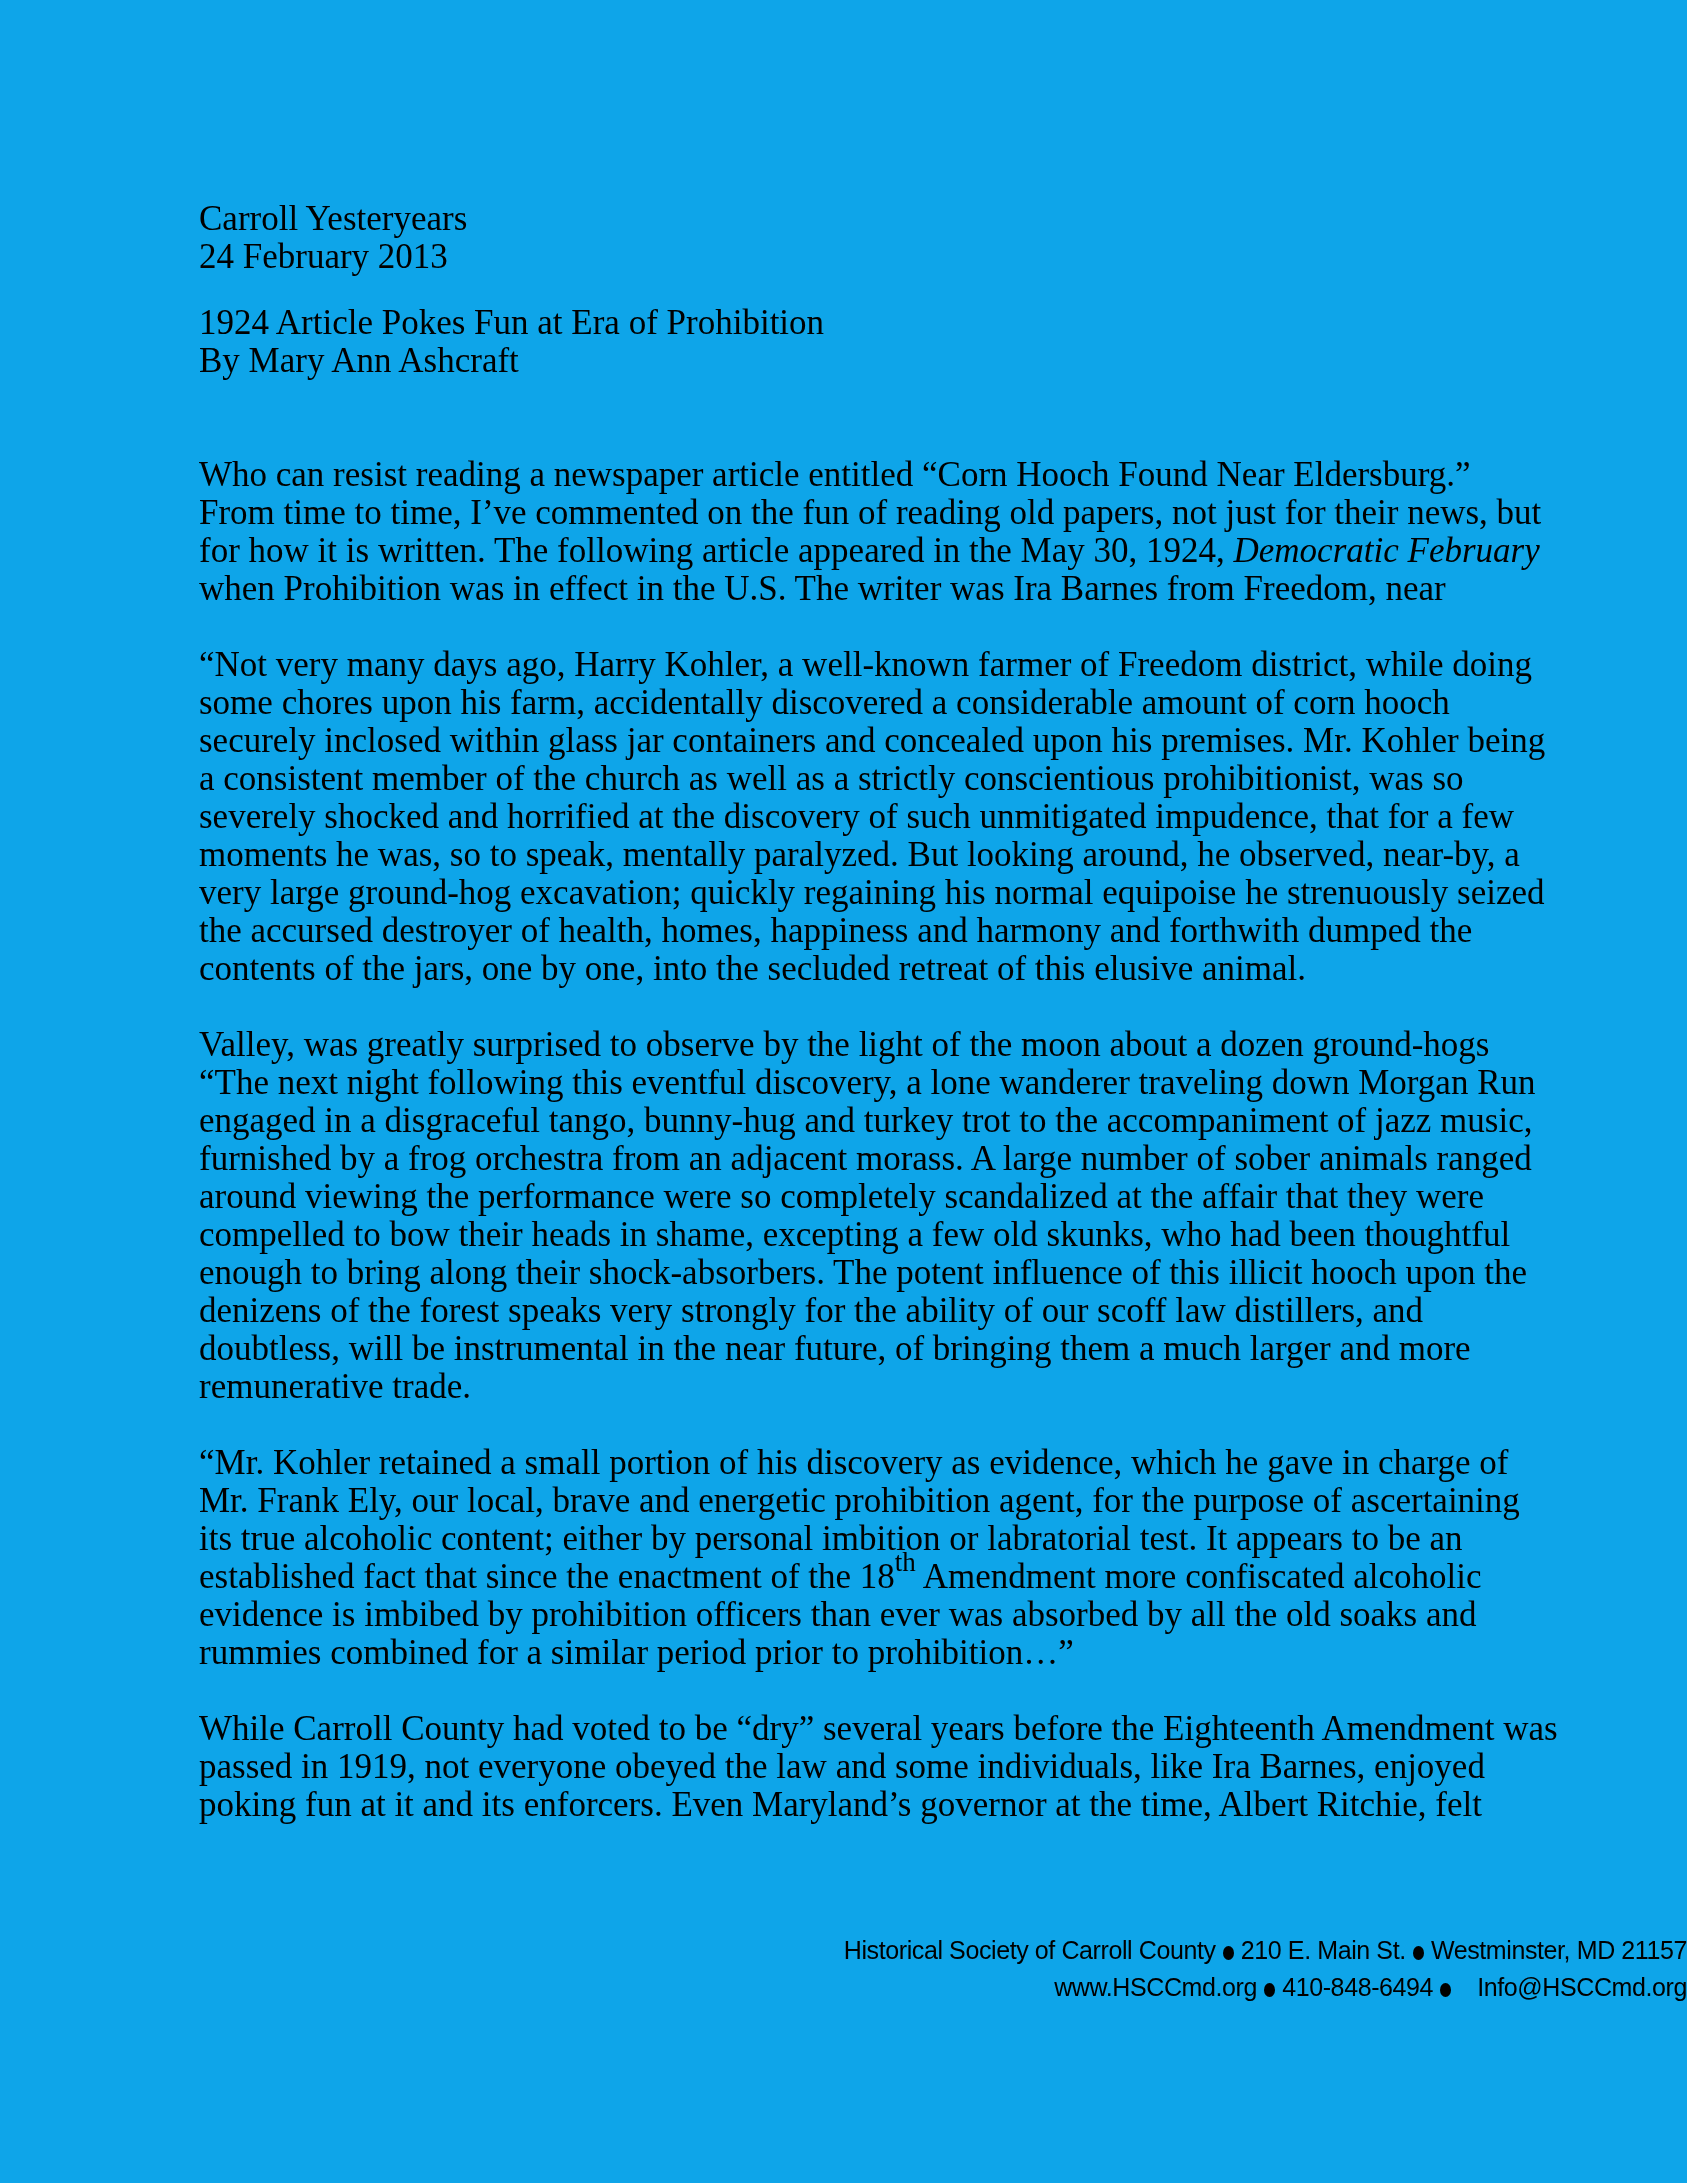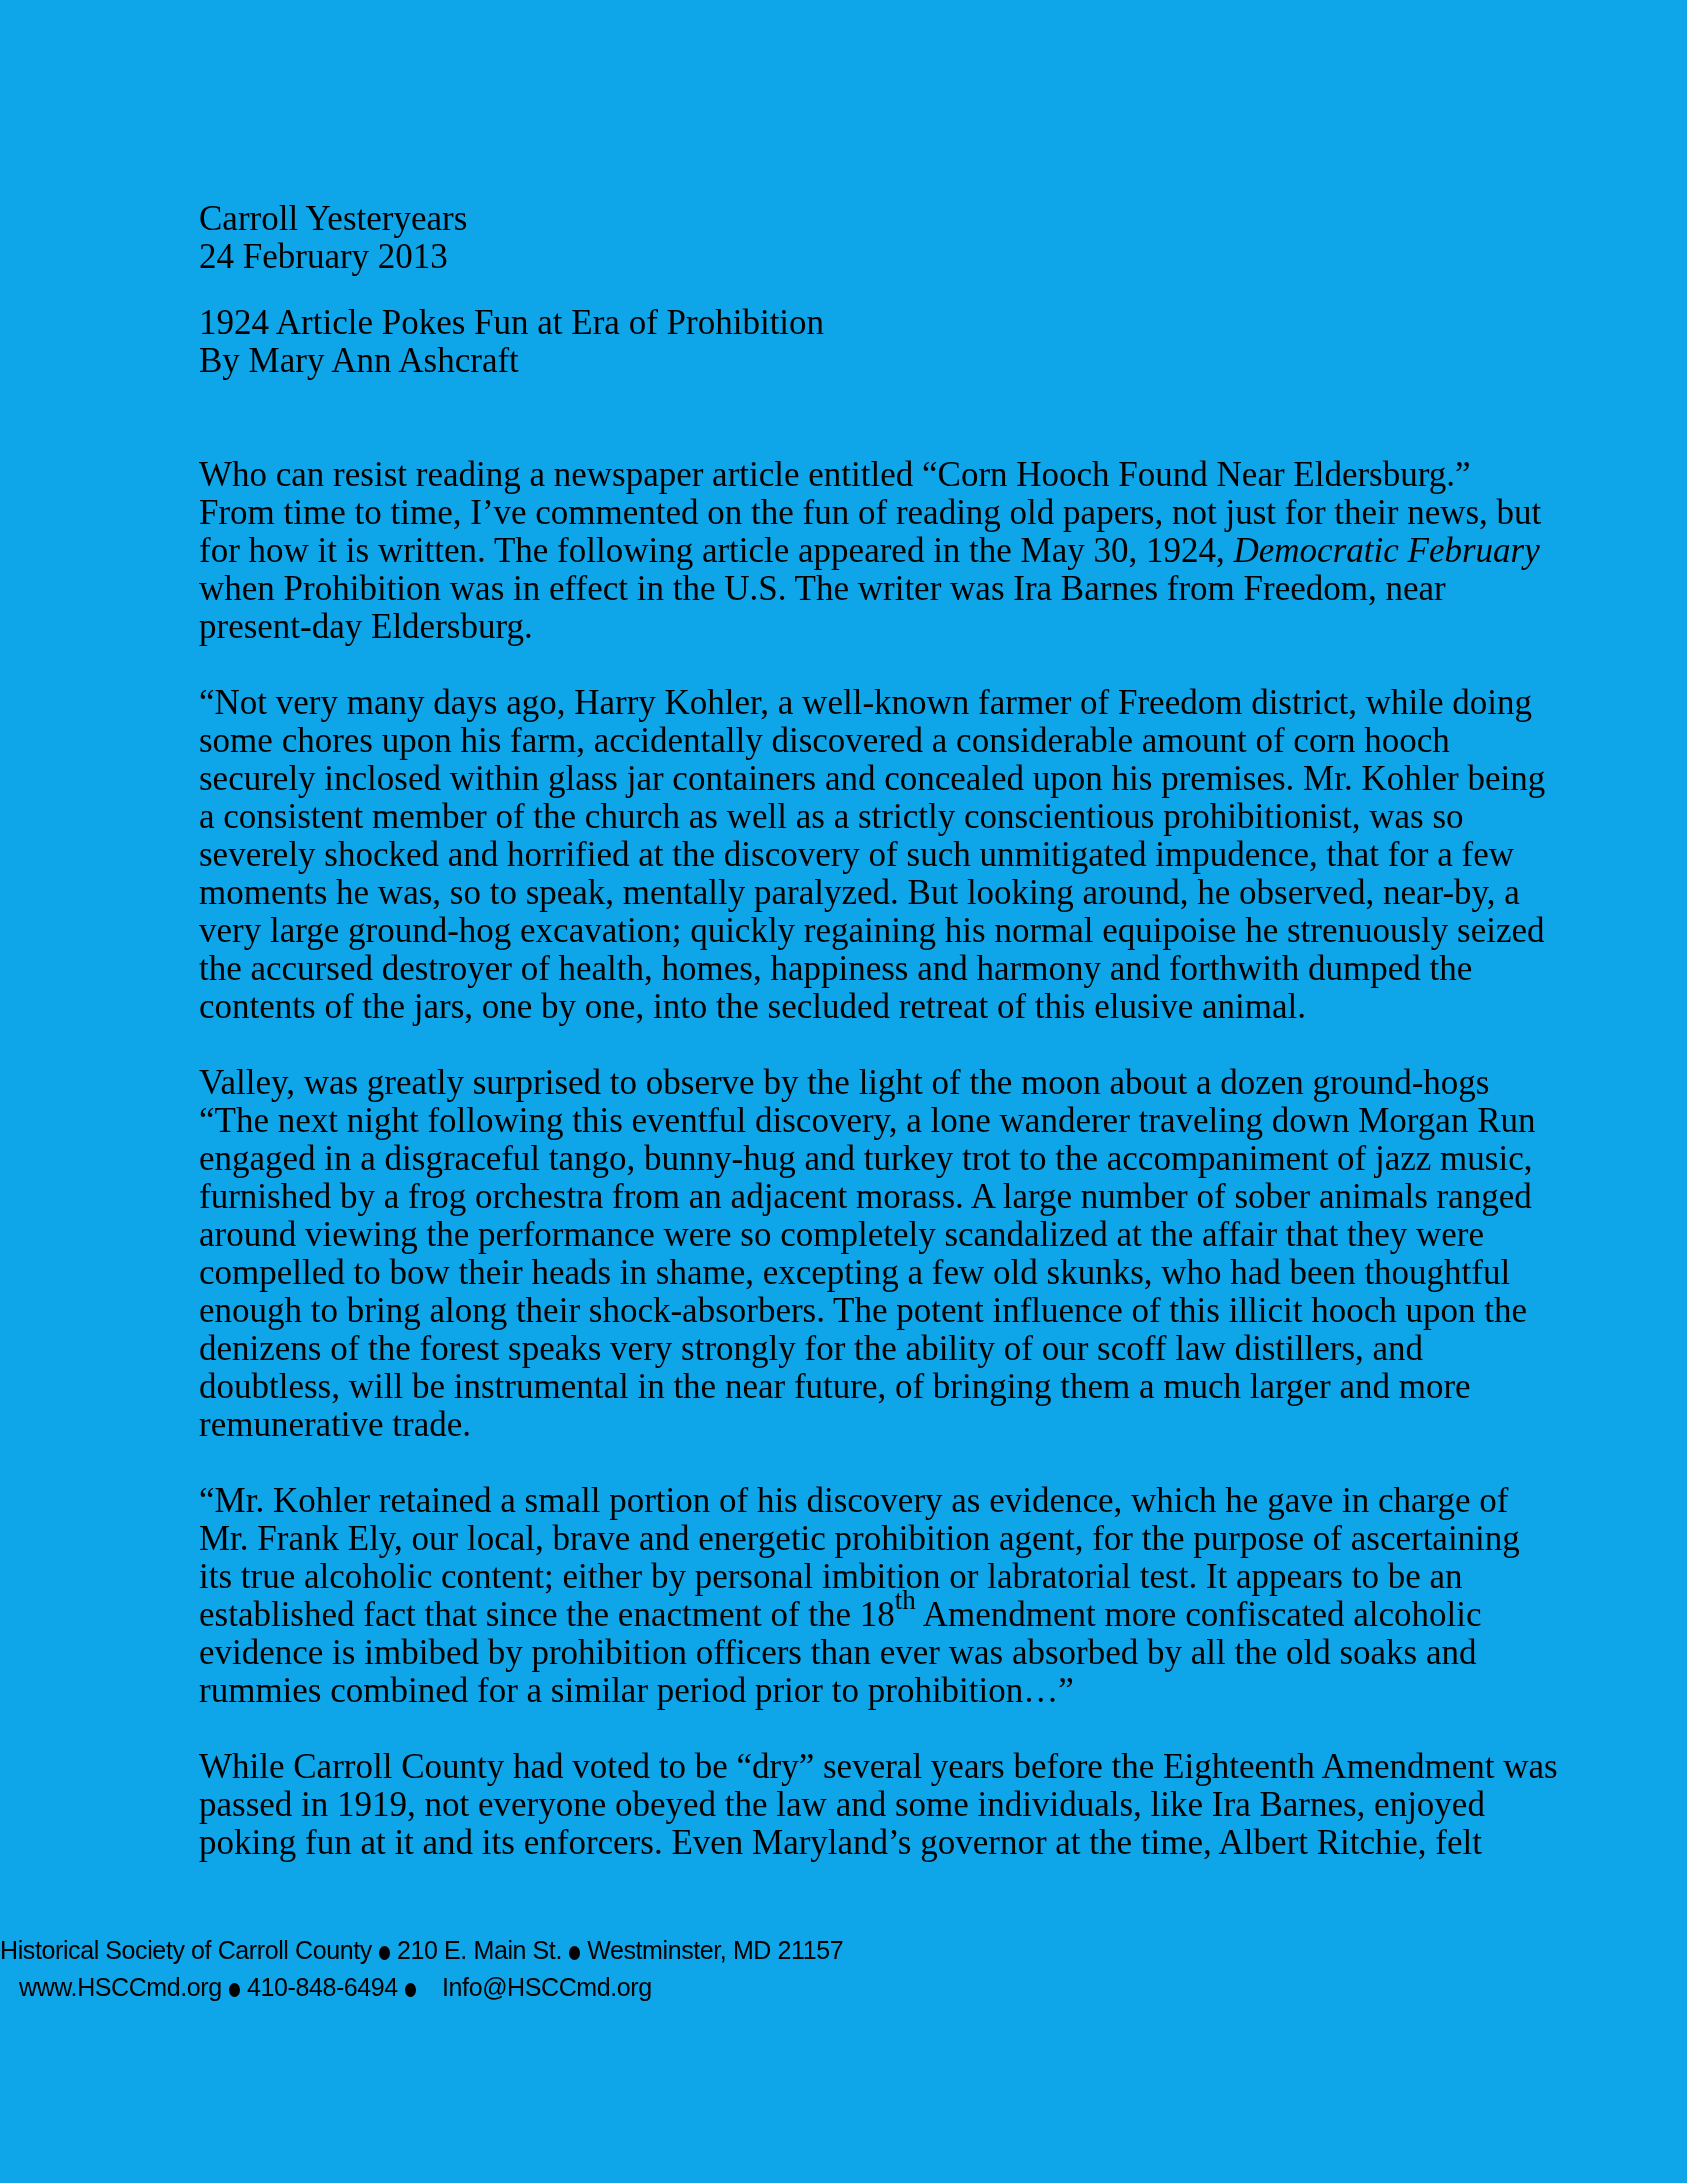--- a/index.html
+++ b/index.html
@@ -47,21 +47,21 @@
     line-height: 0;
     position: relative;
     top: -4.2px;
     vertical-align: super;
   }
   .footer {
     position: absolute;
     left: 0;
     width: 1687px;
     top: 1932px;
-    text-align: left;
+    text-align: right;
     font-family: "Liberation Sans", "DejaVu Sans", sans-serif;
     font-size: 25px;
     line-height: 37px;
     color: #000000;
     letter-spacing: -0.4px;
   }
   .footer .fline { display: block; white-space: nowrap; }
   .bullet {
     display: inline-block;
     width: 11.2px;
@@ -94,21 +94,20 @@
       <span class="line">By Mary Ann Ashcraft</span>
     </div>
 
     <div class="article">
 
       <div class="para">
         <span class="line">Who can resist reading a newspaper article entitled “Corn Hooch Found Near Eldersburg.”</span>
         <span class="line">From time to time, I’ve commented on the fun of reading old papers, not just for their news, but</span>
         <span class="line"><span>for how it is written.  The following article appeared in the May 30, 1924, </span><em class="ital">Democratic February</em><span></span></span>
         <span class="line">when Prohibition was in effect in the U.S.  The writer was Ira Barnes from Freedom, near</span>
-        <span class="line">present-day Eldersburg.</span>
       </div>
 
       <div class="para">
         <span class="line">“Not very many days ago, Harry Kohler, a well-known farmer of Freedom district, while doing</span>
         <span class="line">some chores upon his farm, accidentally discovered a considerable amount of corn hooch</span>
         <span class="line">securely inclosed within glass jar containers and concealed upon his premises.  Mr. Kohler being</span>
         <span class="line">a consistent member of the church as well as a strictly conscientious prohibitionist, was so</span>
         <span class="line">severely shocked and horrified at the discovery of such unmitigated impudence, that for a few</span>
         <span class="line">moments he was, so to speak, mentally paralyzed.  But looking around, he observed, near-by, a</span>
         <span class="line">very large ground-hog excavation; quickly regaining his normal equipoise he strenuously seized</span>

